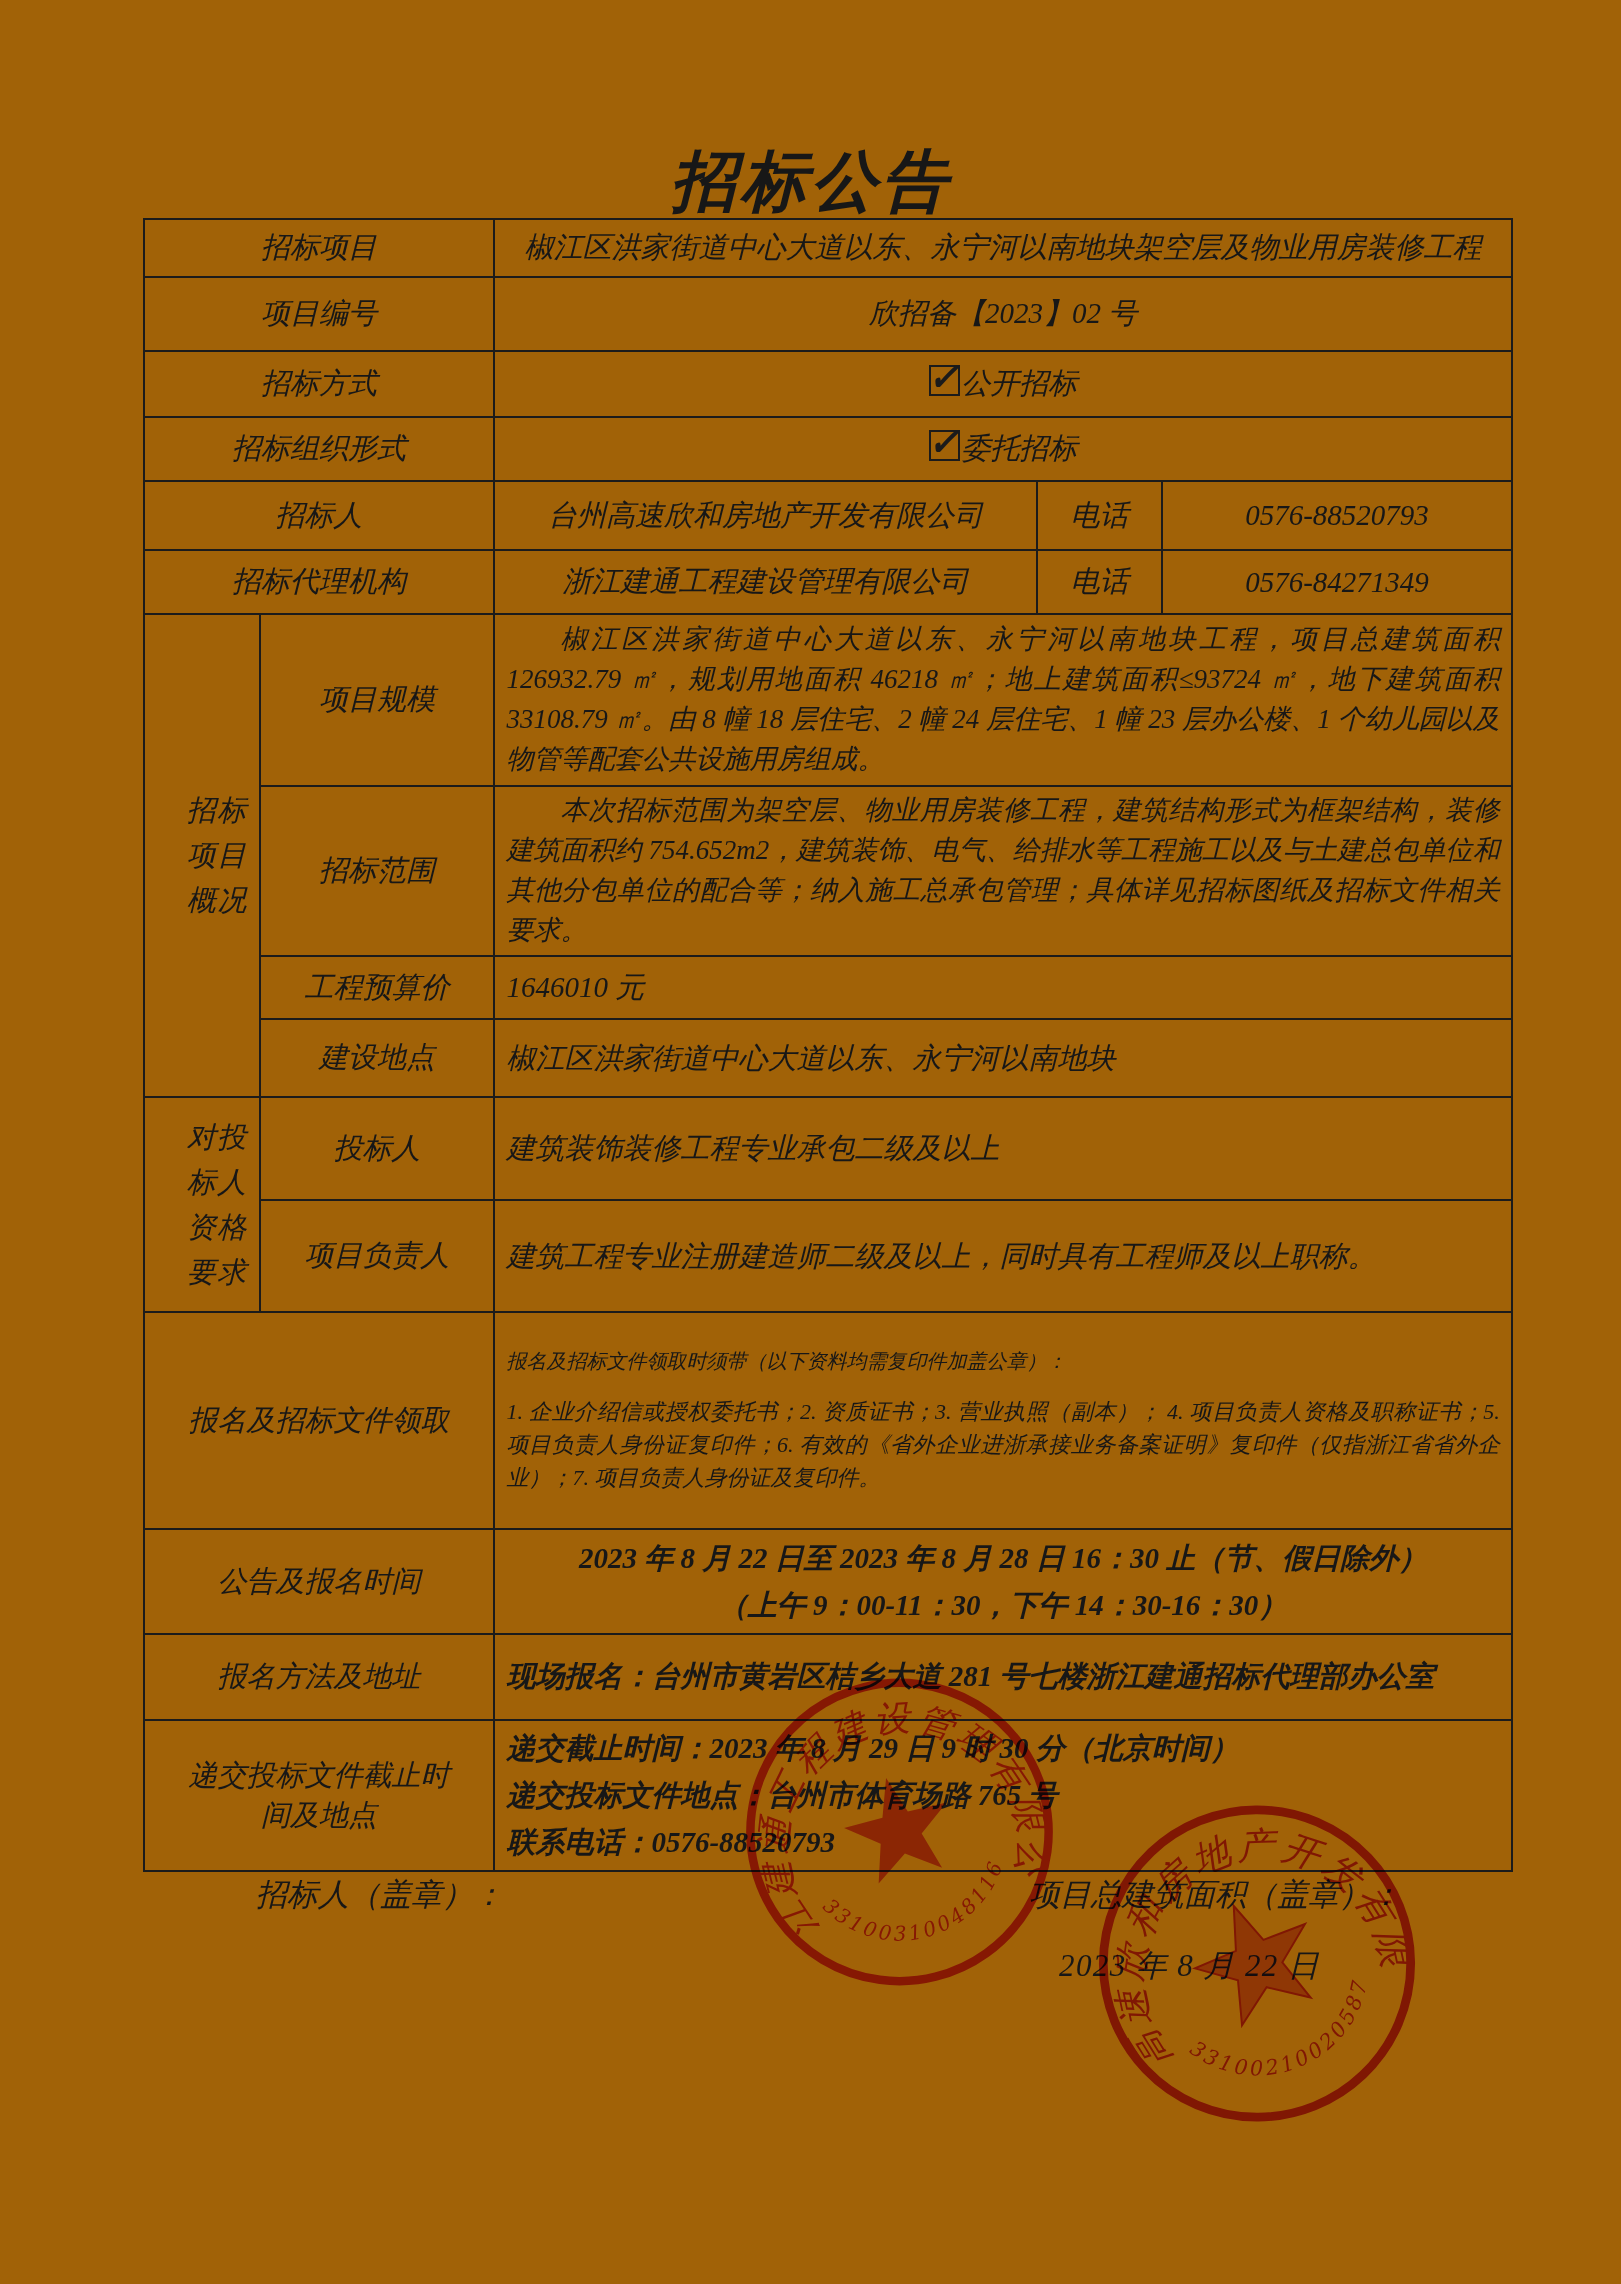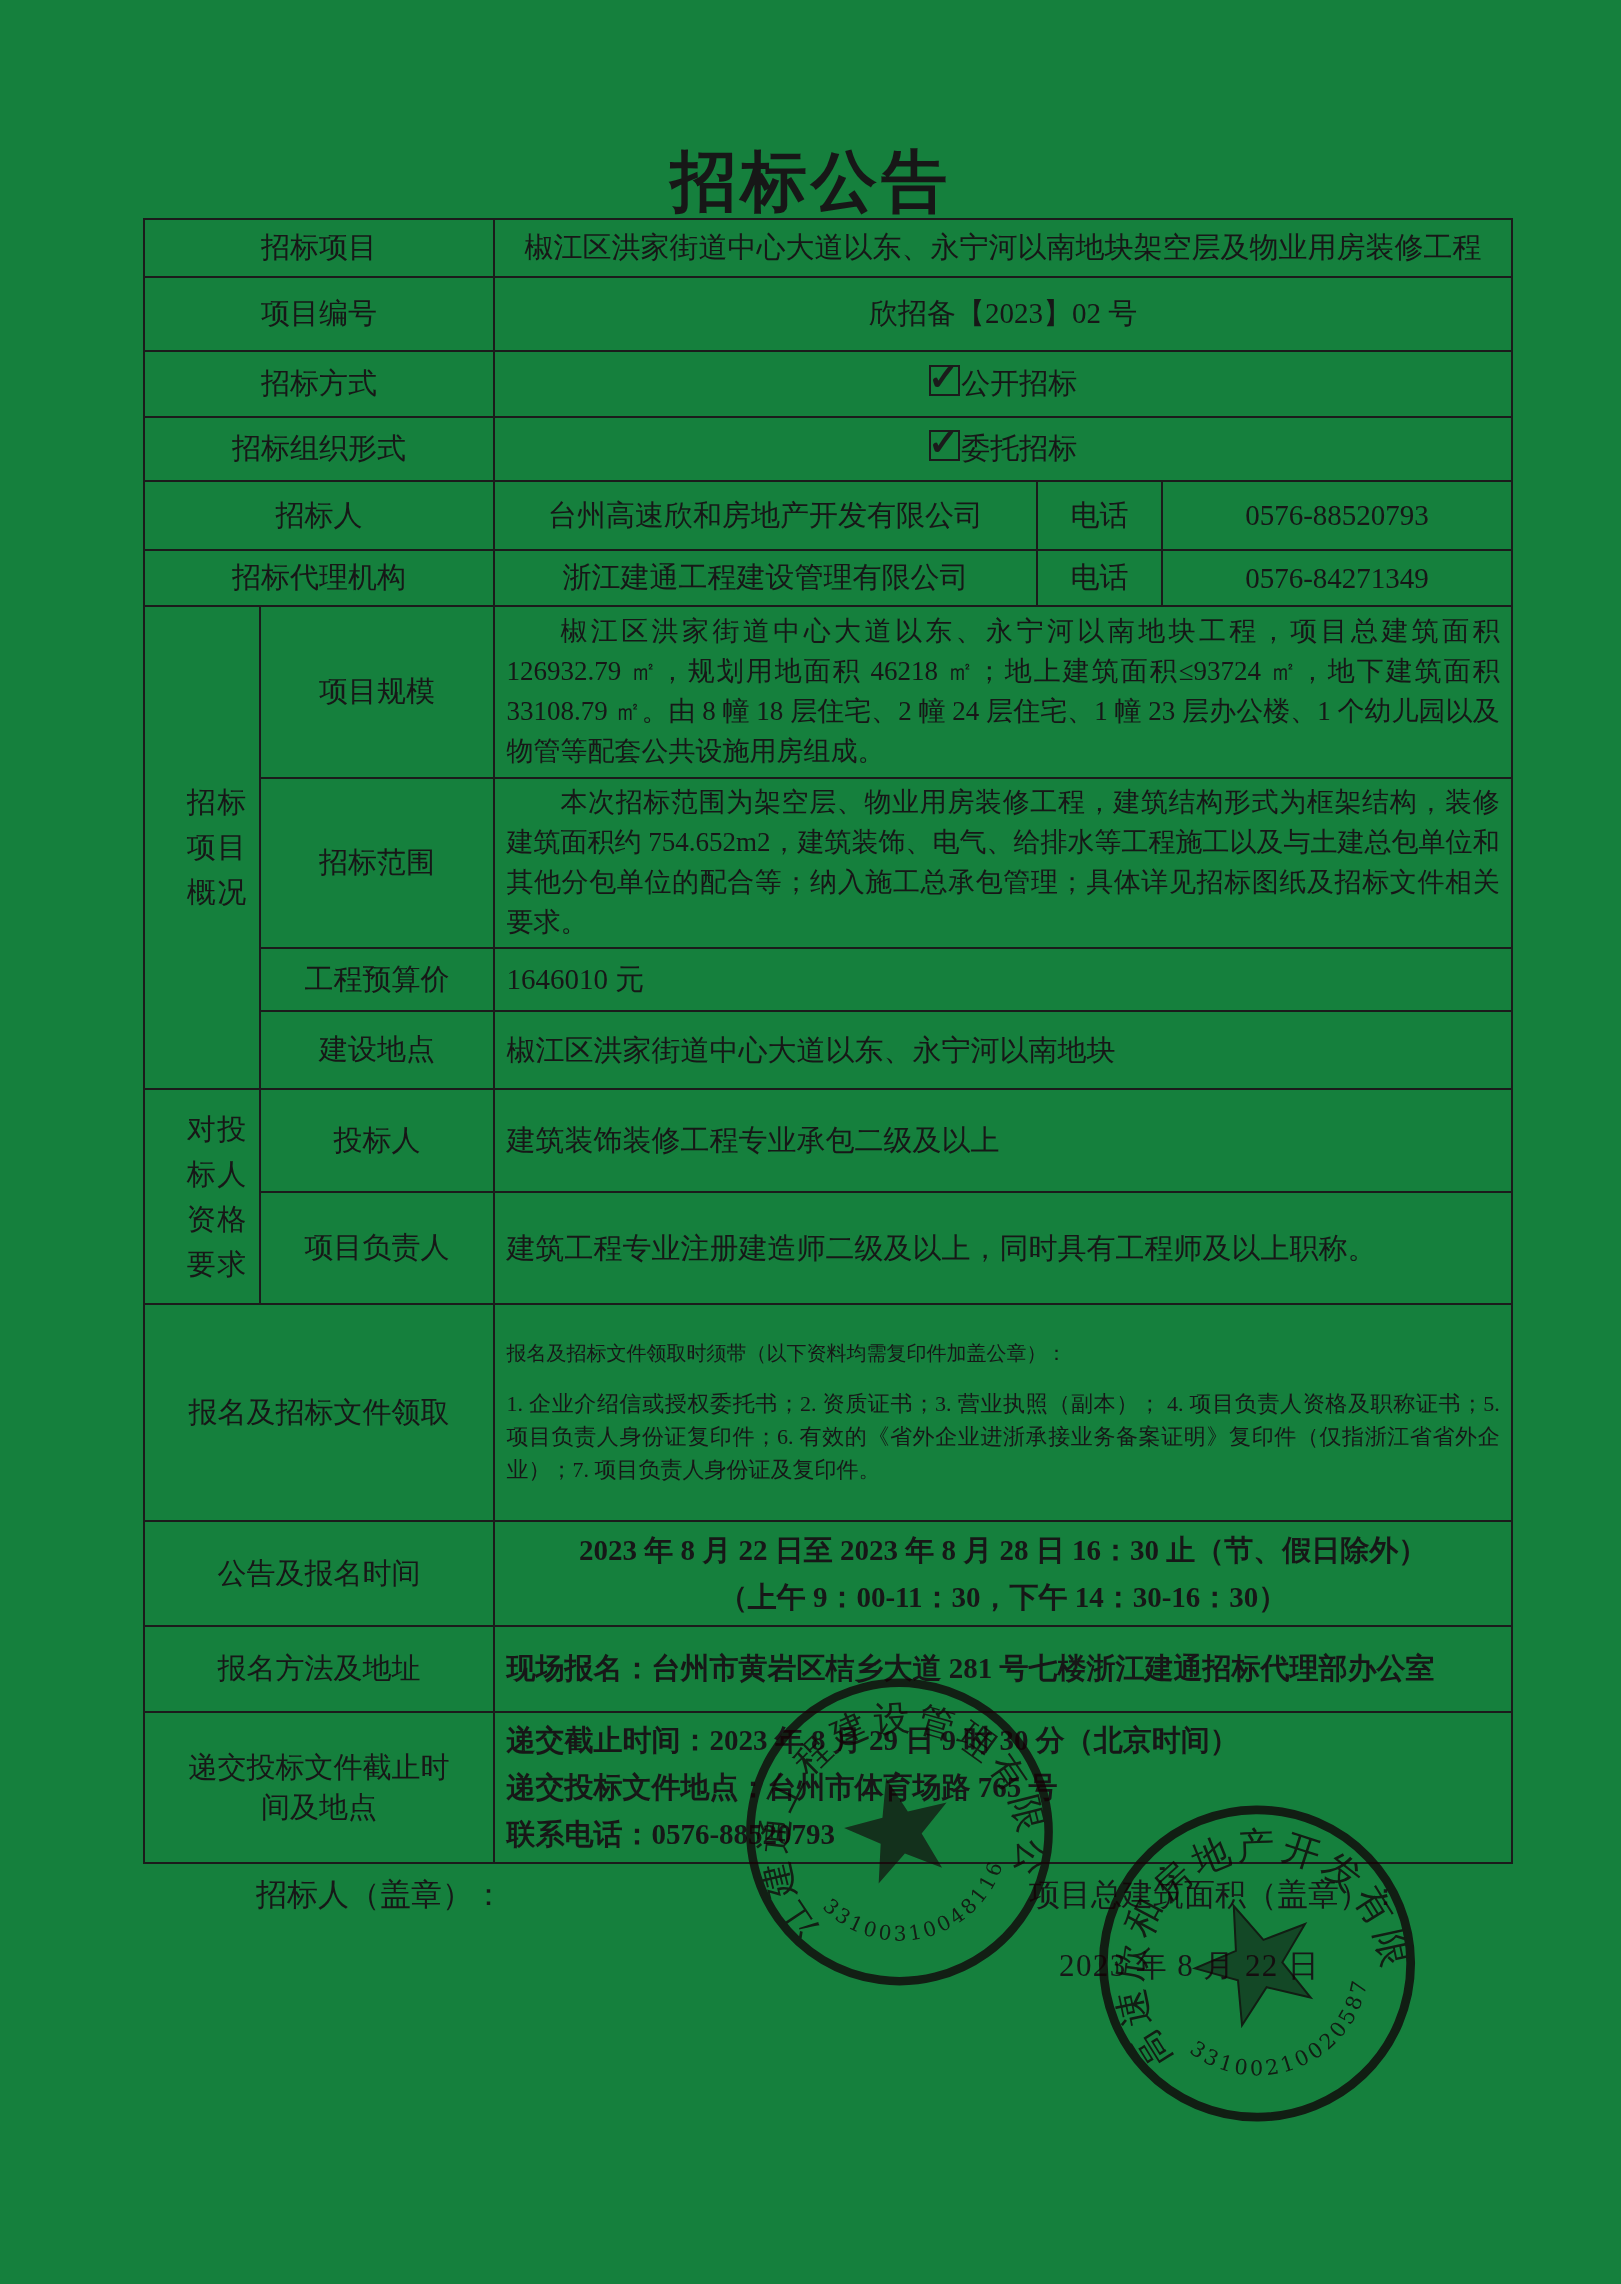--- a/index.html
+++ b/index.html
@@ -1,35 +1,35 @@
 <!DOCTYPE html>
 <html style="font-size:11.4px"><head>
 <meta charset="utf-8">
 <style>
   html,body{margin:0;padding:0;background:#e8e8e8;}
-  .page{position:relative;width:1622px;height:2284px;background:#15803d;
-        font-family:"Liberation Serif","DejaVu Serif",serif;color:#171717;overflow:hidden;}
+  .page{position:relative;width:1622px;height:2284px;background:#a16207;
+        font-family:"Liberation Serif","DejaVu Serif",serif;color:#171717;overflow:hidden;font-style:italic;}
   .title{position:absolute;left:0;top:137px;width:1622px;text-align:center;
          font-size:66px;font-weight:bold;letter-spacing:4.3px;}
   table.doc{position:absolute;left:143px;top:218px;width:1369px;
             border-collapse:collapse;table-layout:fixed;}
   table.doc td{border:2.1px solid #1b1b1b;font-size:29px;vertical-align:middle;
                padding:4.3px 11.4px;overflow:hidden;}
   .lbl{text-align:center;font-size:30px;padding:4.3px 4.3px;}
   .group{text-align:right;font-size:30px;line-height:1.55;letter-spacing:1.4px;}
   .preline{white-space:pre-line;}
   .center{text-align:center;margin-top:23px;}
   .para{text-indent:2em;text-align:justify;line-height:1.48;font-size:27px;}
   .plain{line-height:1.5;}
   .b{font-weight:bold;}
   .items{text-align:justify;line-height:1.5;font-size:22px;margin-top:20px;}
   .intro{line-height:1.4;font-size:20px;}
   .tline{line-height:1.62;}
   .r1{height:58px}.r2{height:74px}.r3{height:66px}.r4{height:64px}
-  .r5{height:69px}.r6{height:56px}.r7{height:172px}.r8{height:164px}
+  .r5{height:69px}.r6{height:64px}.r7{height:172px}.r8{height:164px}
   .r9{height:63px}.r10{height:78px}.r11{height:103px}.r12{height:112px}
   .r13{height:217px}.r14{height:98px}.r15{height:86px}.r16{height:139px}
   .cb{display:inline-block;position:relative;width:27px;height:27px;border:2.9px solid #1b1b1b;
       vertical-align:-2.9px;margin-right:1.4px;}
   .cb .tick{position:absolute;left:-2.9px;top:-11.4px;font-size:37px;font-weight:bold;color:#1b1b1b;}
   .cb .tick::before{content:"✓";}
   .foot{position:absolute;font-size:31px;}
   .noteblank{display:inline-block;min-width:40px;text-align:center;
              border-bottom:2.9px solid #1b1b1b;padding:0 7.1px;}
   .stamp{position:absolute;mix-blend-mode:multiply;opacity:.88;}

